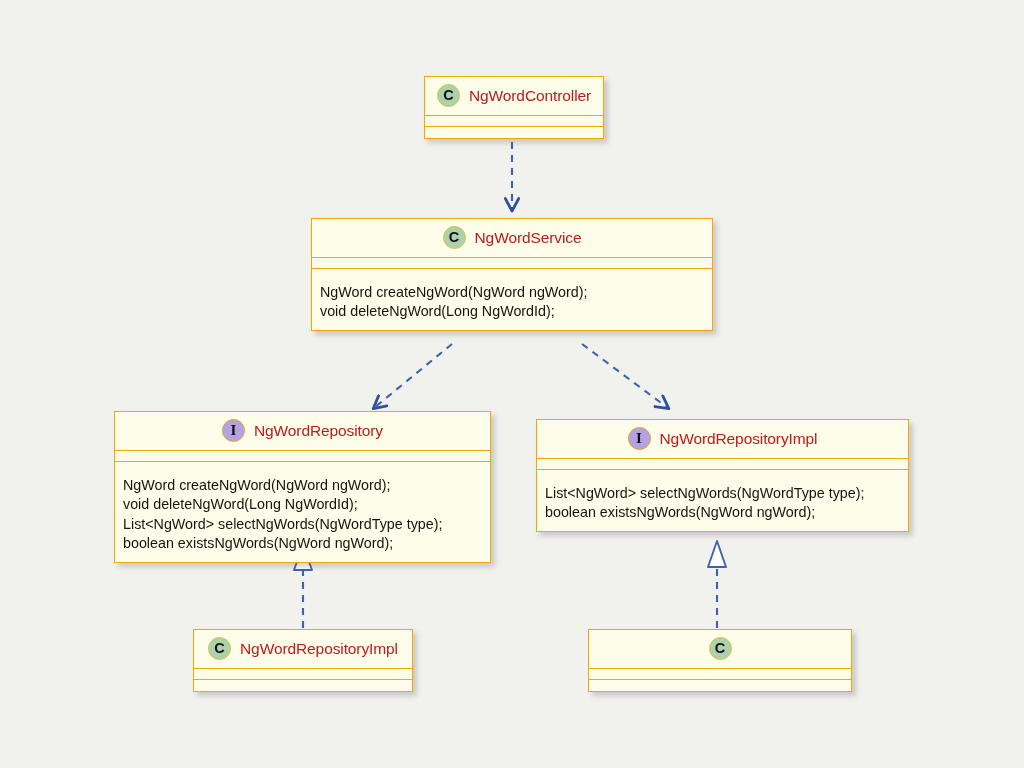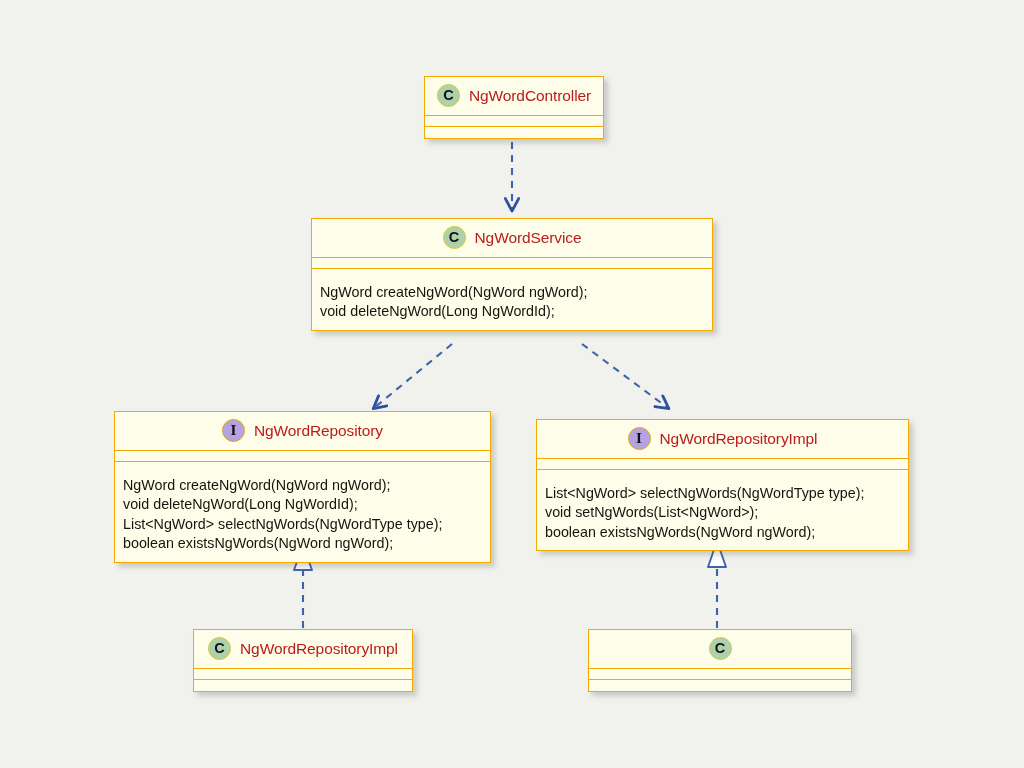--- a/index.html
+++ b/index.html
@@ -162,21 +162,20 @@
   </div>
 
   <div class="uml-node is-interface" style="left:536px; top:419px; width:373px;">
     <div class="uml-header">
       <span class="badge badge-interface">I</span>
       <span class="uml-title">NgWordRepositoryImpl</span>
     </div>
     <div class="uml-compartment empty"></div>
     <div class="uml-compartment members">
       <div class="member-line">List&lt;NgWord&gt; selectNgWords(NgWordType type);</div>
-      <div class="member-line">void setNgWords(List&lt;NgWord&gt;);</div>
       <div class="member-line">boolean existsNgWords(NgWord ngWord);</div>
     </div>
   </div>
 
   <div class="uml-node is-class" style="left:193px; top:629px; width:220px;">
     <div class="uml-header">
       <span class="badge badge-class">C</span>
       <span class="uml-title">NgWordRepositoryImpl</span>
     </div>
     <div class="uml-compartment empty"></div>

